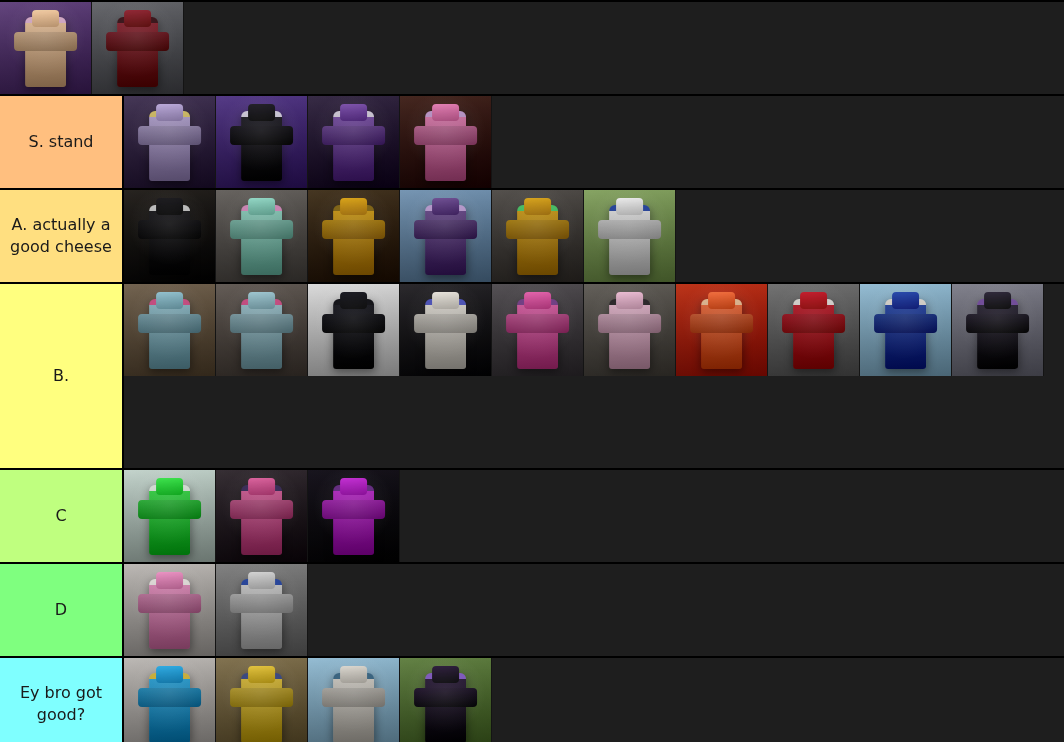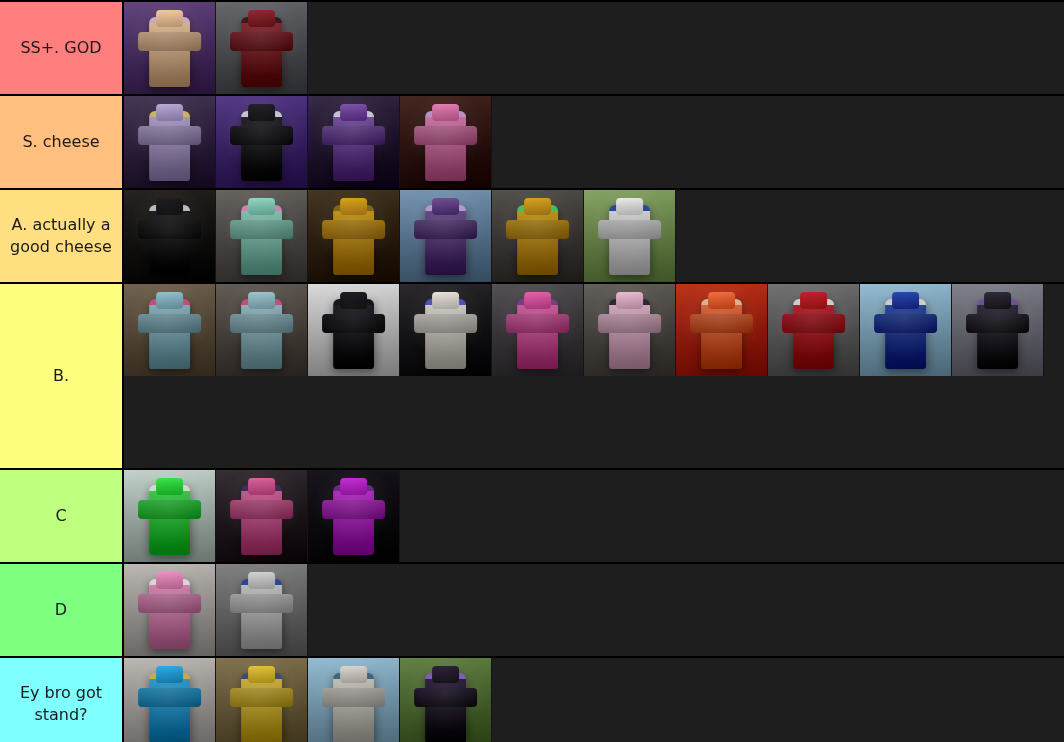--- a/index.html
+++ b/index.html
@@ -194,39 +194,36 @@
           <div class="brand-cell" style="background: rgb(127, 255, 127);"></div>
           <div class="brand-cell" style="background: rgb(127, 255, 127);"></div>
           <div class="brand-cell" style="background: rgb(58, 58, 58);"></div>
         </div>
       <div class="brand-word"><span>T</span><span class="lower-i" style="font-size: 34px;">i</span><span>E</span><span>R</span><span>M</span><span>A</span><span>K</span><span>E</span><span>R</span></div>
     </div>
   </div>
 
   <div class="tier-rows">
       <div class="tier-row">
-        <div class="tier-label" style="background: rgb(255, 127, 127);">
-          <span>SS+. GOD</span>
-        </div>
         <div class="tier-items" style="min-height: 92px;">
           <div class="tier-item" title="golden-experience-requiem-stand">
             <div class="thumb" style="background: linear-gradient(165deg, rgb(106, 74, 134) 0%, rgb(60, 28, 88) 100%);">
               <div class="figure" style="background: linear-gradient(175deg, rgb(242, 201, 160) 0%, rgb(186, 145, 104) 100%); border-top: 6px solid rgb(230, 184, 216);"></div>
             </div>
           </div>
           <div class="tier-item" title="crimson-armored-stand">
             <div class="thumb" style="background: linear-gradient(165deg, rgb(110, 111, 116) 0%, rgb(64, 65, 70) 100%);">
               <div class="figure" style="background: linear-gradient(175deg, rgb(141, 34, 48) 0%, rgb(85, 0, 0) 100%); border-top: 6px solid rgb(58, 16, 22);"></div>
             </div>
           </div>
         </div>
       </div>
       <div class="tier-row">
         <div class="tier-label" style="background: rgb(255, 191, 127);">
-          <span>S. cheese</span>
+          <span>S. stand</span>
         </div>
         <div class="tier-items" style="min-height: 92px;">
           <div class="tier-item" title="star-platinum-purple-gold-stand">
             <div class="thumb" style="background: linear-gradient(165deg, rgb(74, 59, 92) 0%, rgb(28, 13, 46) 100%);">
               <div class="figure" style="background: linear-gradient(175deg, rgb(183, 166, 214) 0%, rgb(127, 110, 158) 100%); border-top: 6px solid rgb(224, 201, 106);"></div>
             </div>
           </div>
           <div class="tier-item" title="killer-queen-dark-stand">
             <div class="thumb" style="background: linear-gradient(165deg, rgb(91, 63, 143) 0%, rgb(45, 17, 97) 100%);">
               <div class="figure" style="background: linear-gradient(175deg, rgb(29, 27, 36) 0%, rgb(0, 0, 0) 100%); border-top: 6px solid rgb(222, 217, 234);"></div>
@@ -372,21 +369,21 @@
           </div>
           <div class="tier-item" title="grey-stone-stand">
             <div class="thumb" style="background: linear-gradient(165deg, rgb(138, 138, 138) 0%, rgb(92, 92, 92) 100%);">
               <div class="figure" style="background: linear-gradient(175deg, rgb(208, 208, 208) 0%, rgb(152, 152, 152) 100%); border-top: 6px solid rgb(36, 70, 168);"></div>
             </div>
           </div>
         </div>
       </div>
       <div class="tier-row">
         <div class="tier-label" style="background: rgb(127, 255, 255);">
-          <span>Ey bro got stand?</span>
+          <span>Ey bro got good?</span>
         </div>
         <div class="tier-items" style="min-height: 92px;">
           <div class="tier-item" title="blue-dinosaur-mount">
             <div class="thumb" style="background: linear-gradient(165deg, rgb(200, 196, 192) 0%, rgb(154, 150, 146) 100%);">
               <div class="figure" style="background: linear-gradient(175deg, rgb(42, 168, 224) 0%, rgb(0, 112, 168) 100%); border-top: 6px solid rgb(224, 192, 58);"></div>
             </div>
           </div>
           <div class="tier-item" title="gold-staff-item">
             <div class="thumb" style="background: linear-gradient(165deg, rgb(138, 122, 86) 0%, rgb(92, 76, 40) 100%);">
               <div class="figure" style="background: linear-gradient(175deg, rgb(224, 192, 58) 0%, rgb(168, 136, 2) 100%); border-top: 6px solid rgb(58, 74, 138);"></div>

